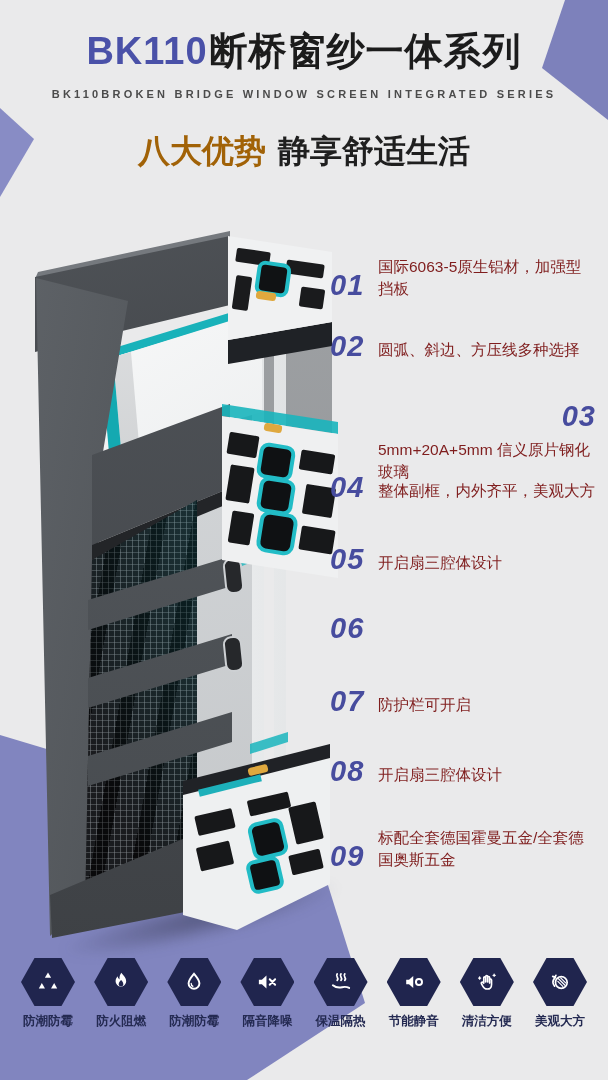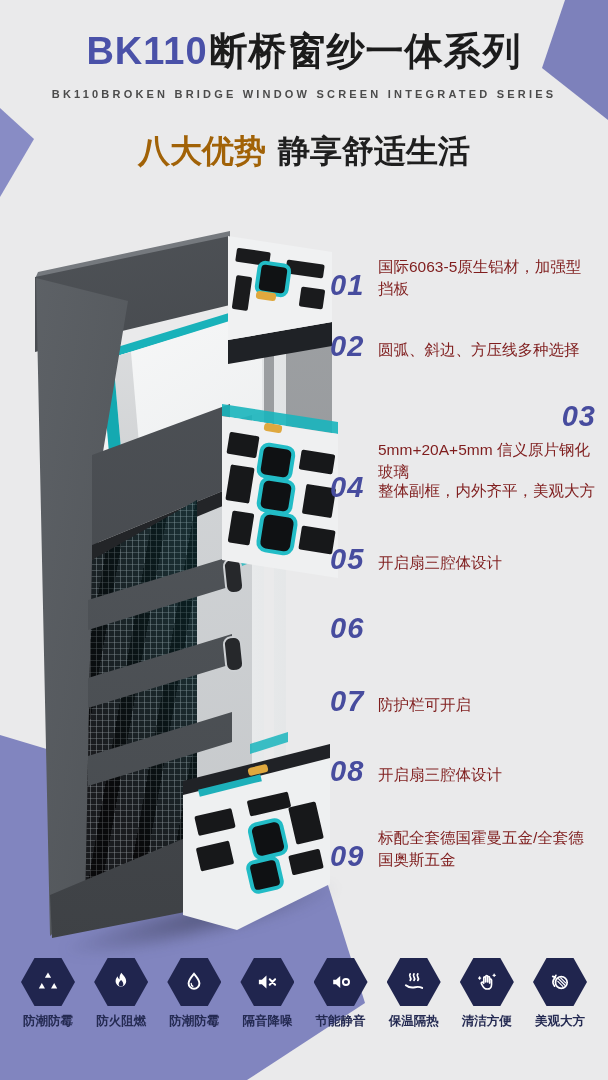--- a/index.html
+++ b/index.html
@@ -220,42 +220,42 @@
       <svg width="26" height="26" viewBox="0 0 24 24">
         <path fill="#fff" d="M4.5 10v4h2.8l4.2 4V6l-4.2 4z"></path>
         <path stroke="#fff" stroke-width="1.8" stroke-linecap="round" d="M14.5 9.5l5 5M19.5 9.5l-5 5"></path>
       </svg>
     </span>
     <span class="lbl">隔音降噪</span>
   </div>
 
   <div class="badge">
     <span class="hex">
-      <svg width="26" height="26" viewBox="0 0 24 24">
-        <path fill="#fff" d="M4.8 10v4h2.6l3.9 3.5V6.5L7.4 10z"></path>
-        <circle cx="16.6" cy="12" r="2.8" fill="none" stroke="#fff" stroke-width="1.8"></circle>
-      </svg>
-    </span>
-    <span class="lbl">节能静音</span>
-  </div>
-
-  <div class="badge">
-    <span class="hex">
       <svg width="26" height="26" viewBox="0 0 24 24" fill="none" stroke="#fff" stroke-width="1.6" stroke-linecap="round">
         <path d="M8.5 4.5c-.8 1-.8 2 0 3s.8 2 0 3"></path>
         <path d="M12 4.5c-.8 1-.8 2 0 3s.8 2 0 3"></path>
         <path d="M15.5 4.5c-.8 1-.8 2 0 3s.8 2 0 3"></path>
         <path stroke-width="1.8" d="M4.5 15c2.5 2 5.5 2.5 8.5 1.8 2.5-.6 4.5-.4 6.5.7"></path>
       </svg>
     </span>
     <span class="lbl">保温隔热</span>
   </div>
 
   <div class="badge">
     <span class="hex">
+      <svg width="26" height="26" viewBox="0 0 24 24">
+        <path fill="#fff" d="M4.8 10v4h2.6l3.9 3.5V6.5L7.4 10z"></path>
+        <circle cx="16.6" cy="12" r="2.8" fill="none" stroke="#fff" stroke-width="1.8"></circle>
+      </svg>
+    </span>
+    <span class="lbl">节能静音</span>
+  </div>
+
+  <div class="badge">
+    <span class="hex">
       <svg width="26" height="26" viewBox="0 0 24 24" fill="none" stroke="#fff" stroke-width="1.5" stroke-linecap="round" stroke-linejoin="round">
         <path d="M9 13V8.2a.9.9 0 0 1 1.8 0V12M10.8 12V7a.9.9 0 0 1 1.8 0v5M12.6 12V7.8a.9.9 0 0 1 1.8 0V13M14.4 13v-2.8a.9.9 0 0 1 1.8 0v4c0 2.6-1.6 4.3-4.1 4.3-2 0-3-.8-3.9-2.5l-1.4-2.6c-.5-.9.7-1.7 1.4-1l.8.8"></path>
         <path stroke-width="1.2" d="M5.2 7.4v2M4.2 8.4h2M18.6 4.8v2M17.6 5.8h2"></path>
       </svg>
     </span>
     <span class="lbl">清洁方便</span>
   </div>
 
   <div class="badge">
     <span class="hex">

